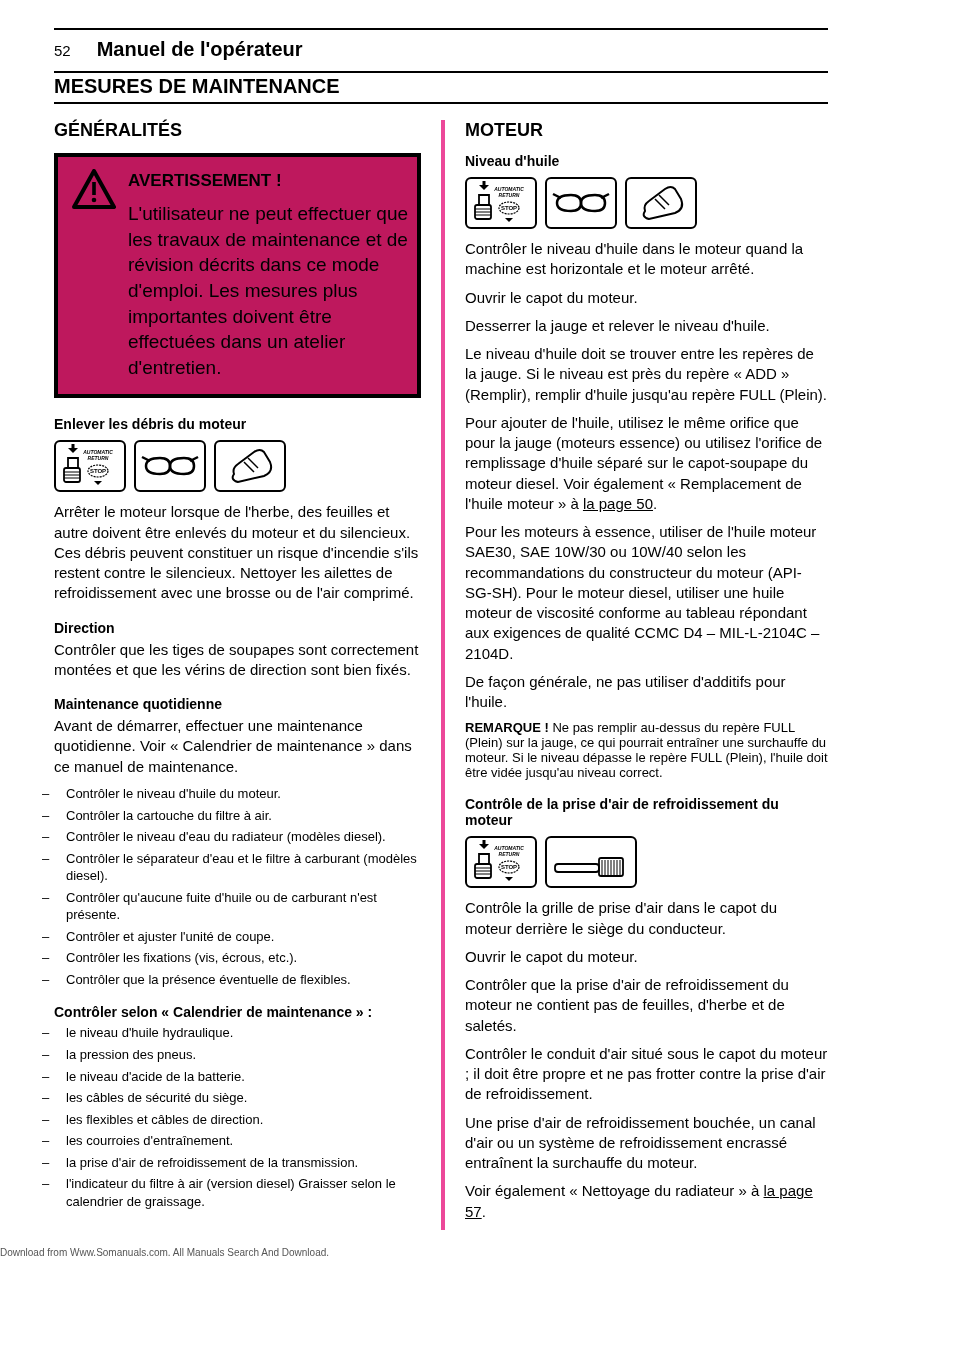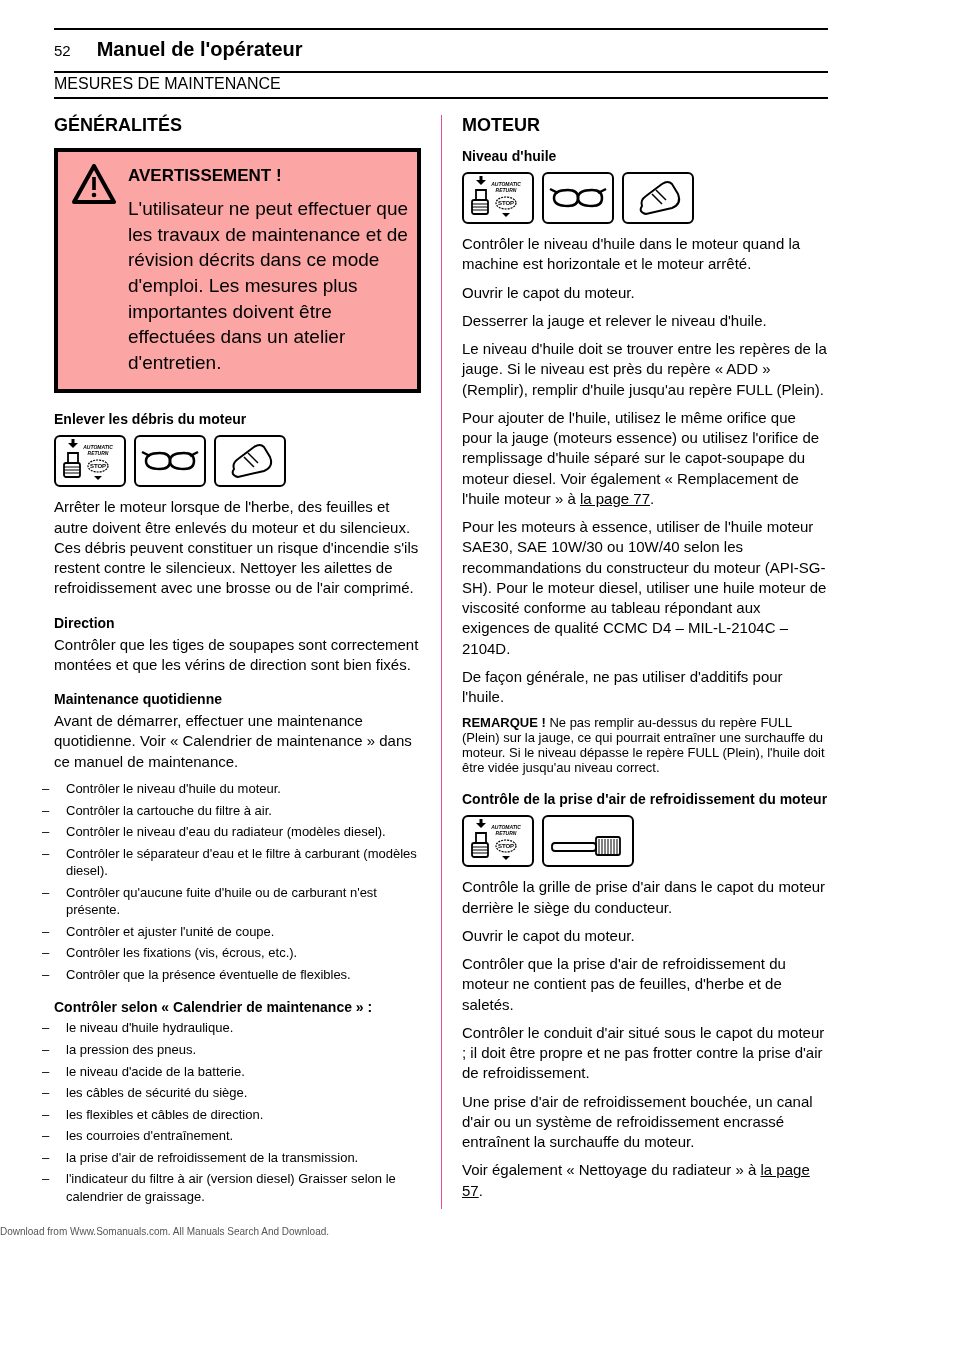--- a/index.html
+++ b/index.html
@@ -33,53 +33,53 @@
     font-size: 20px;
     font-weight: 700;
   }
   .section-bar {
     margin-top: 10px;
     border-top: 2px solid #000;
     border-bottom: 2px solid #000;
     padding: 2px 0 4px 0;
   }
   .section-title {
-    font-size: 16px;
-    font-weight: 400;
+    font-size: 20px;
+    font-weight: 700;
   }
   .columns {
     display: flex;
     margin-top: 16px;
   }
   .col {
     width: 50%;
   }
   .col-left { padding-right: 20px; }
   .col-right {
     padding-left: 20px;
-    border-left: 1px solid #ec4899;
+    border-left: 4px solid #ec4899;
     margin-left: 0;
   }
   .h-main {
     font-size: 18px;
     font-weight: 700;
     margin: 0 0 12px 0;
   }
   .h-sub {
     font-size: 14px;
     font-weight: 700;
     margin: 16px 0 4px 0;
   }
   .body-text {
     font-size: 15px;
     line-height: 1.35;
     margin: 0 0 8px 0;
   }
   .warning-box {
-    background: #fca5a5;
+    background: #be185d;
     border: 4px solid #000;
     padding: 10px 0 14px 70px;
     position: relative;
     margin-bottom: 18px;
     min-height: 160px;
   }
   .warning-triangle {
     position: absolute;
     left: 14px; top: 12px;
     width: 44px; height: 40px;
@@ -256,21 +256,21 @@
             <line x1="28" y1="14" x2="38" y2="24" stroke="#000" stroke-width="1.5"></line>
             <line x1="24" y1="18" x2="34" y2="28" stroke="#000" stroke-width="1.5"></line>
           </svg>
         </div>
       </div>
       <p class="body-text">Contrôler le niveau d'huile dans le moteur quand la machine est horizontale et le moteur arrêté.</p>
       <p class="body-text">Ouvrir le capot du moteur.</p>
       <p class="body-text">Desserrer la jauge et relever le niveau d'huile.</p>
       <p class="body-text">Le niveau d'huile doit se trouver entre les repères de la jauge. Si le niveau est près du repère « ADD » (Remplir), remplir d'huile jusqu'au repère FULL (Plein).</p>
       <p class="body-text">
-        <span>Pour ajouter de l'huile, utilisez le même orifice que pour la jauge (moteurs essence) ou utilisez l'orifice de remplissage d'huile séparé sur le capot-soupape du moteur diesel. Voir également « Remplacement de l'huile moteur » à </span><span style="text-decoration:underline">la page 77</span><span>.</span>
+        <span>Pour ajouter de l'huile, utilisez le même orifice que pour la jauge (moteurs essence) ou utilisez l'orifice de remplissage d'huile séparé sur le capot-soupape du moteur diesel. Voir également « Remplacement de l'huile moteur » à </span><span style="text-decoration:underline">la page 50</span><span>.</span>
       </p>
       <p class="body-text">Pour les moteurs à essence, utiliser de l'huile moteur SAE30, SAE 10W/30 ou 10W/40 selon les recommandations du constructeur du moteur (API-SG-SH). Pour le moteur diesel, utiliser une huile moteur de viscosité conforme au tableau répondant aux exigences de qualité CCMC D4 – MIL-L-2104C – 2104D.</p>
       <p class="body-text">De façon générale, ne pas utiliser d'additifs pour l'huile.</p>
       <p class="note-line">
         <b>REMARQUE !</b>
         <span>Ne pas remplir au-dessus du repère FULL (Plein) sur la jauge, ce qui pourrait entraîner une surchauffe du moteur. Si le niveau dépasse le repère FULL (Plein), l'huile doit être vidée jusqu'au niveau correct.</span>
       </p>
 
       <p class="h-sub">Contrôle de la prise d'air de refroidissement du moteur</p>
       <div class="icon-row">

